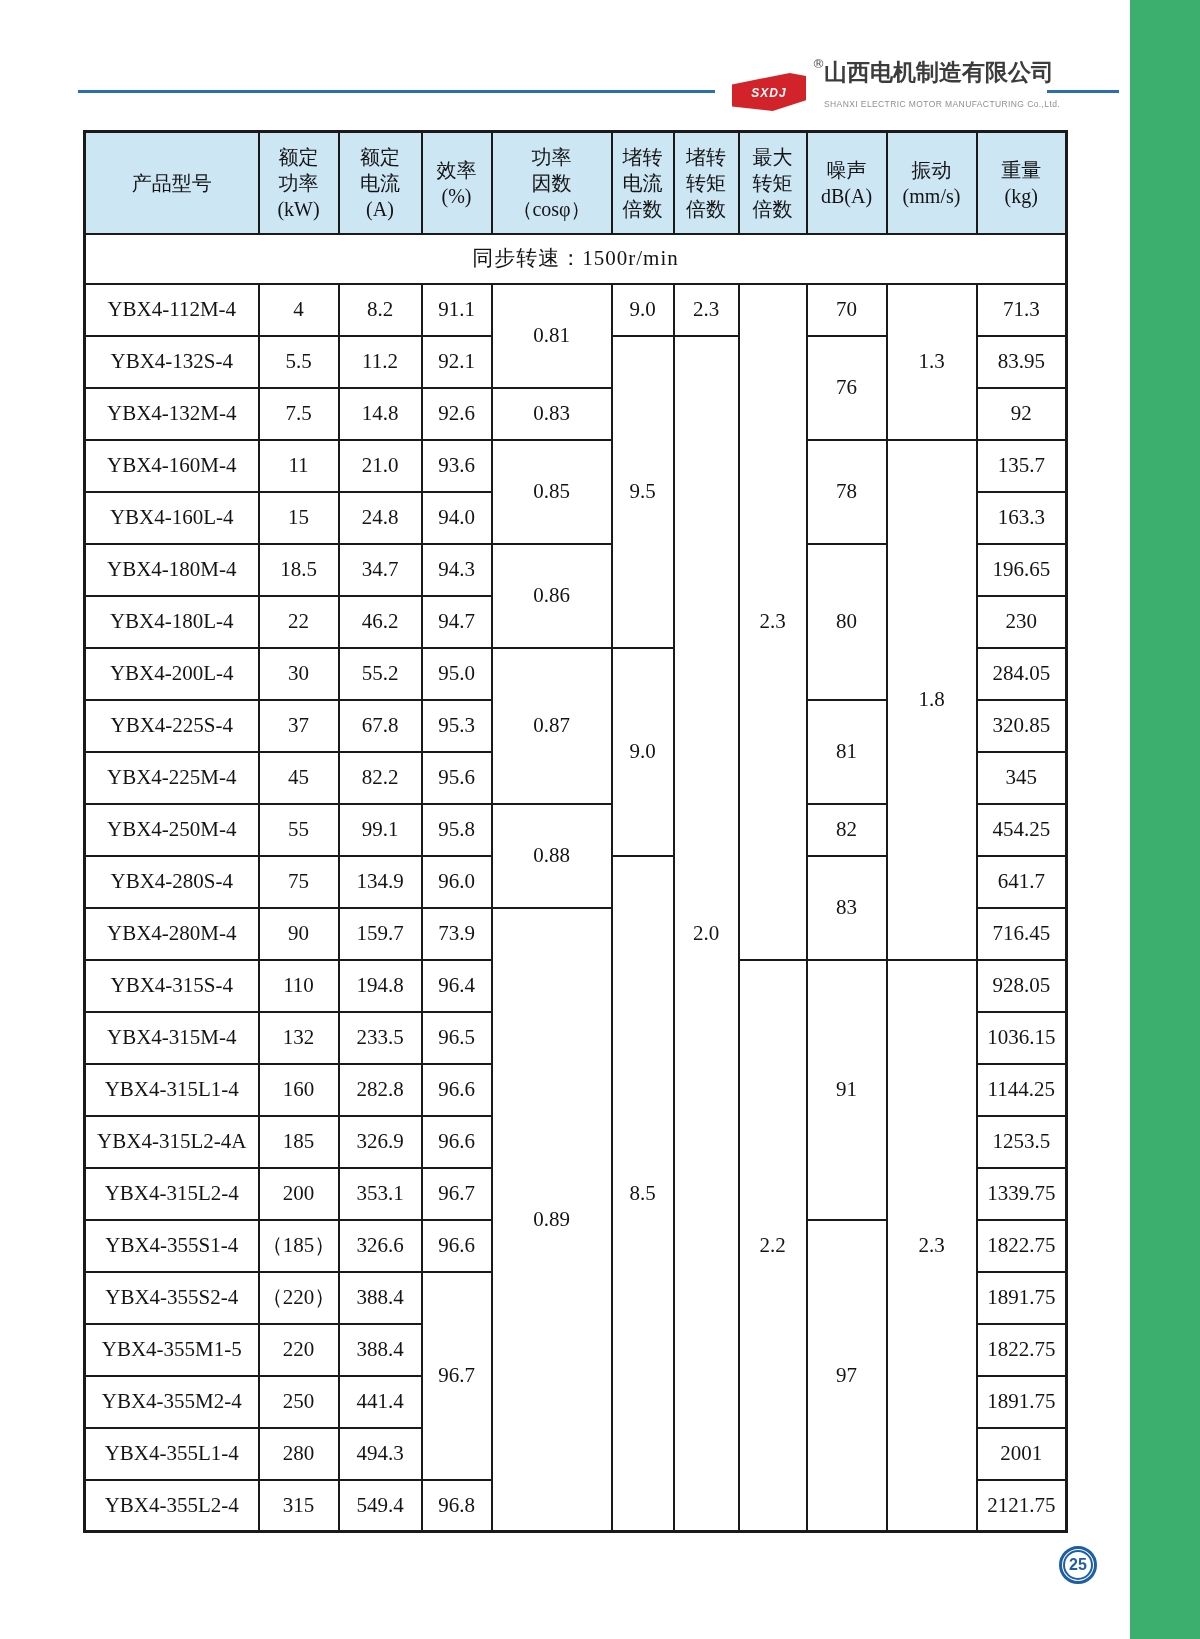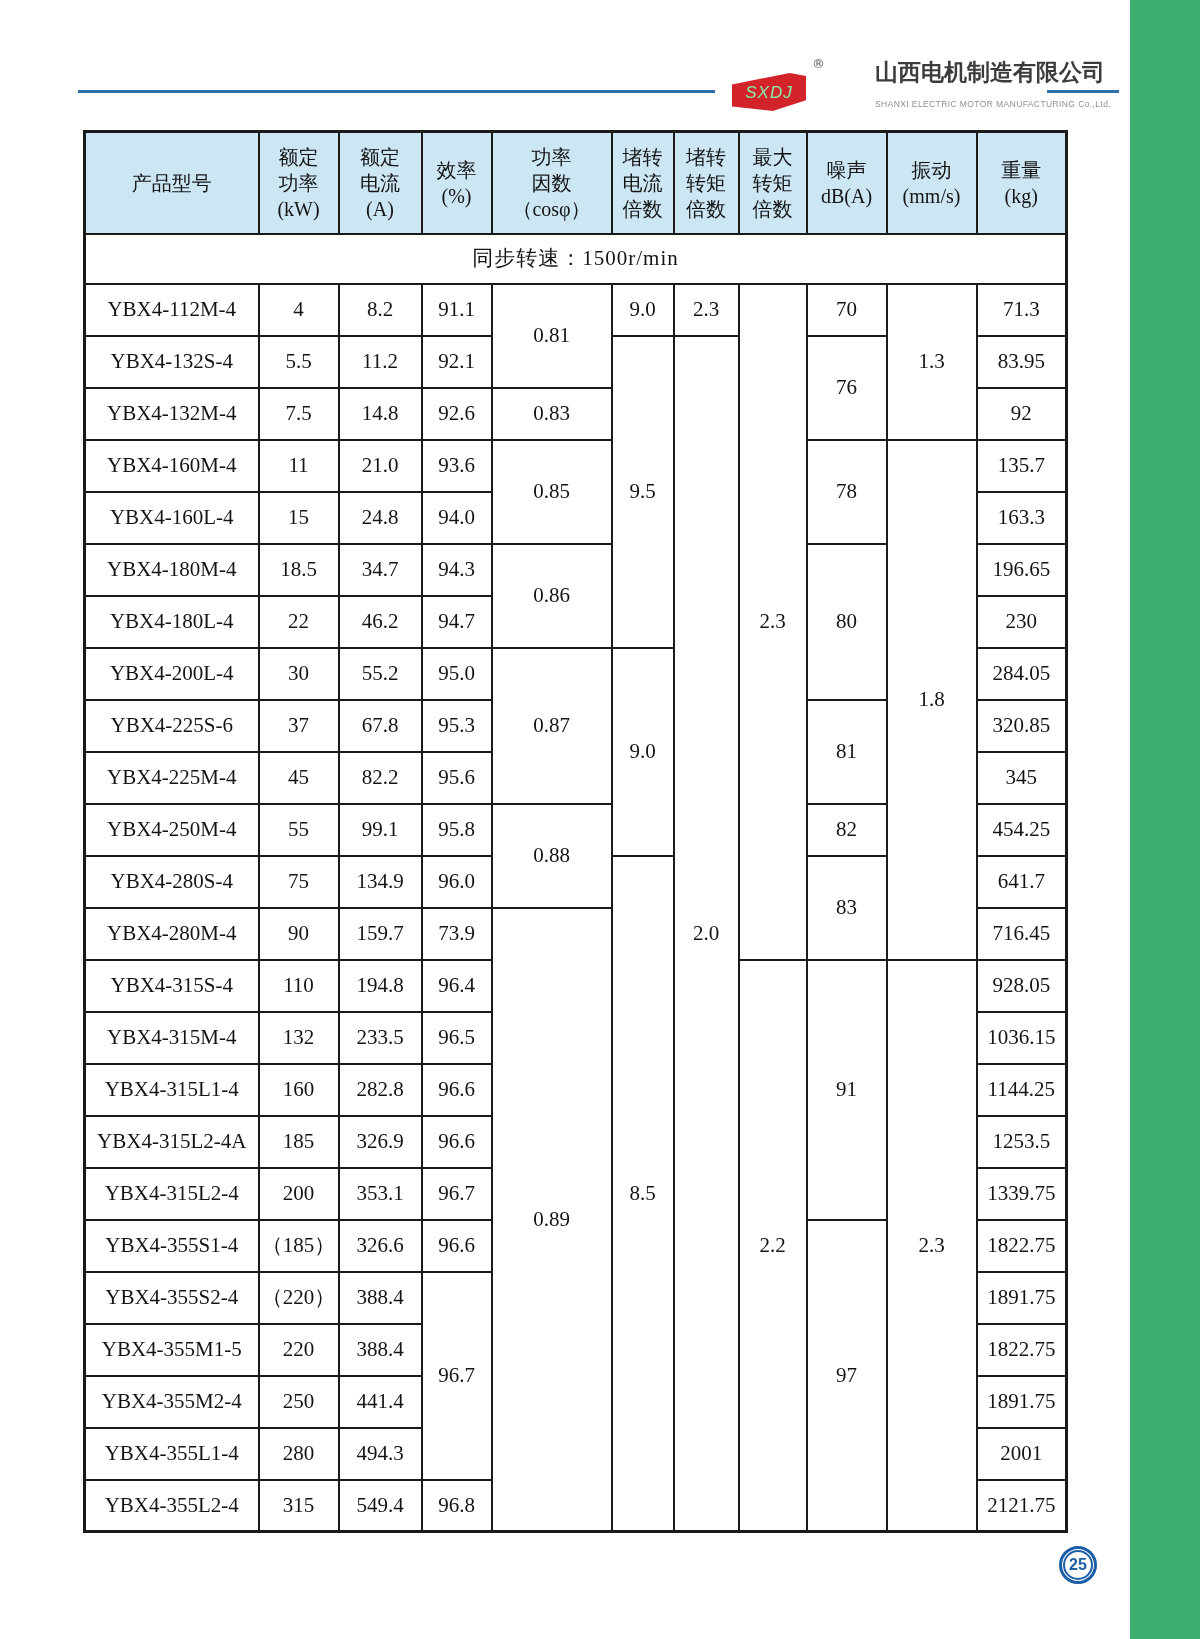--- a/index.html
+++ b/index.html
@@ -30,26 +30,26 @@
   .rule{position:absolute;top:90px;height:3px;background:var(--rule-blue);}
   .rule-left{left:78px;width:637px;}
   .rule-right{left:1047px;width:72px;}
   .logo-mark{
     position:absolute;left:732px;top:73px;width:74px;height:38px;
     background:var(--logo-red);
     clip-path:polygon(0% 30%,78% 0%,100% 8%,100% 72%,55% 100%,0% 88%);
     display:flex;align-items:center;justify-content:center;
   }
   .logo-sxdj{
-    color:#86efac;font-family:"Liberation Sans","DejaVu Sans",sans-serif;
-    font-weight:normal;font-style:italic;font-size:17px;letter-spacing:1px;
+    color:#ffffff;font-family:"Liberation Sans","DejaVu Sans",sans-serif;
+    font-weight:bold;font-style:italic;font-size:12px;letter-spacing:1px;
     transform:translateY(1px);
   }
   .logo-reg{position:absolute;left:812px;top:56px;font-size:13px;color:#555;font-family:"DejaVu Sans",sans-serif;}
-  .company{position:absolute;left:875px;top:60px;width:216px;text-align:left;}
+  .company{position:absolute;left:824px;top:60px;width:216px;text-align:left;}
   .company-cn{
     font-size:23px;font-weight:bold;color:var(--company-cn);
     white-space:nowrap;letter-spacing:0px;line-height:1.1;
     font-family:"DejaVu Sans",sans-serif;
   }
   .company-en{
     margin-top:14px;font-size:8.5px;color:var(--company-en);
     white-space:nowrap;letter-spacing:0.4px;
     font-family:"Liberation Sans","DejaVu Sans",sans-serif;
   }
@@ -231,21 +231,21 @@
         <td>YBX4-200L-4</td>
         <td>30</td>
         <td>55.2</td>
         <td>95.0</td>
         <td rowspan="3">0.87</td>
         <td rowspan="4">9.0</td>
         <td>284.05</td>
       </tr>
 
       <tr class="data-row">
-        <td>YBX4-225S-6</td>
+        <td>YBX4-225S-4</td>
         <td>37</td>
         <td>67.8</td>
         <td>95.3</td>
         <td rowspan="2">81</td>
         <td>320.85</td>
       </tr>
 
       <tr class="data-row">
         <td>YBX4-225M-4</td>
         <td>45</td>

